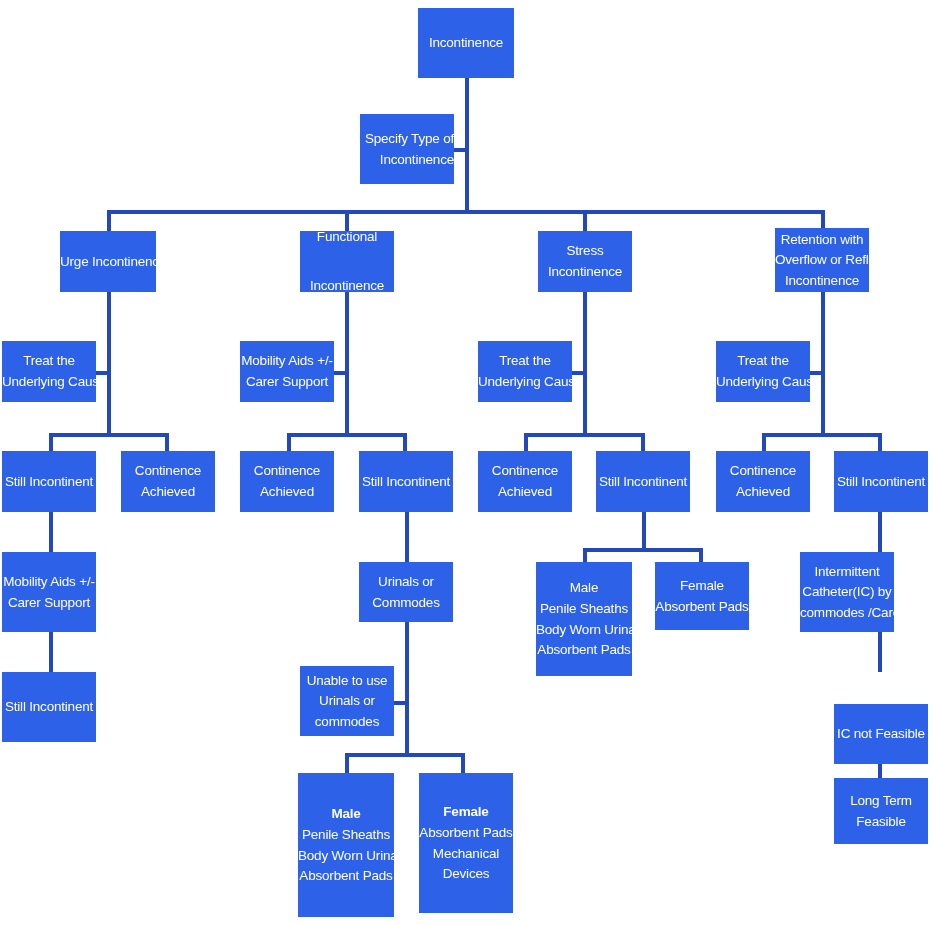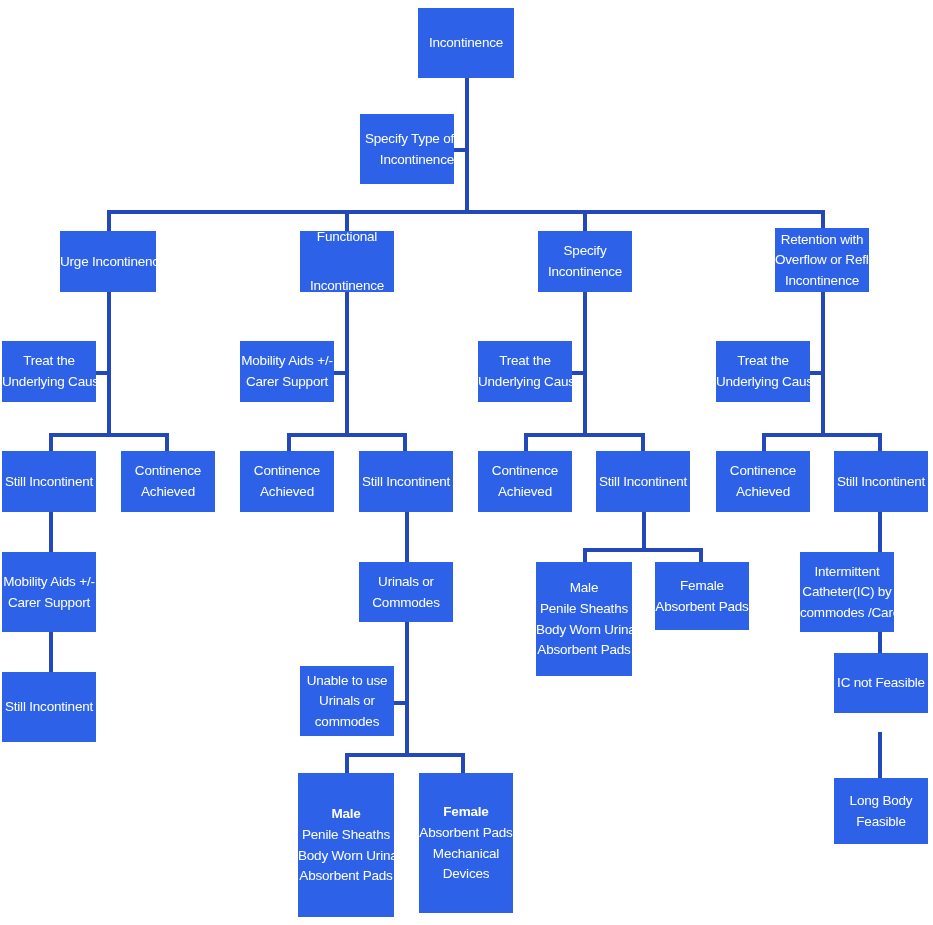--- a/index.html
+++ b/index.html
@@ -116,21 +116,21 @@
   <div class="node overflow" style="left:60px; top:231px; width:96px; height:61px;">
     <span class="ln">Urge Incontinence</span>
   </div>
 
   <div class="node multi" style="left:300px; top:231px; width:94px; height:61px;gap:28px;">
     <span class="ln">Functional</span>
     <span class="ln">Incontinence</span>
   </div>
 
   <div class="node multi" style="left:538px; top:231px; width:94px; height:61px;">
-    <span class="ln">Specify</span>
+    <span class="ln">Stress</span>
     <span class="ln">Incontinence</span>
   </div>
 
   <div class="node multi tight overflow" style="left:775px; top:228px; width:94px; height:64px;">
     <span class="ln">Retention with</span>
     <span class="ln">Overflow or Reflex</span>
     <span class="ln">Incontinence</span>
   </div>
 
   <div class="node multi overflow" style="left:2px; top:341px; width:94px; height:61px;">
@@ -234,22 +234,22 @@
     <span class="ln">Female</span>
     <span class="ln">Absorbent Pads</span>
   </div>
 
   <div class="node multi tight overflow" style="left:800px; top:552px; width:94px; height:80px;">
     <span class="ln">Intermittent</span>
     <span class="ln">Catheter(IC) by</span>
     <span class="ln">commodes /Carer</span>
   </div>
 
-  <div class="node overflow" style="left:834px; top:653px; width:94px; height:60px;">
+  <div class="node overflow" style="left:834px; top:704px; width:94px; height:60px;">
     <span class="ln">IC not Feasible</span>
   </div>
 
   <div class="node multi" style="left:834px; top:778px; width:94px; height:66px;">
-    <span class="ln">Long Body</span>
+    <span class="ln">Long Term</span>
     <span class="ln">Feasible</span>
   </div>
 
 </div>
 
 </body></html>

